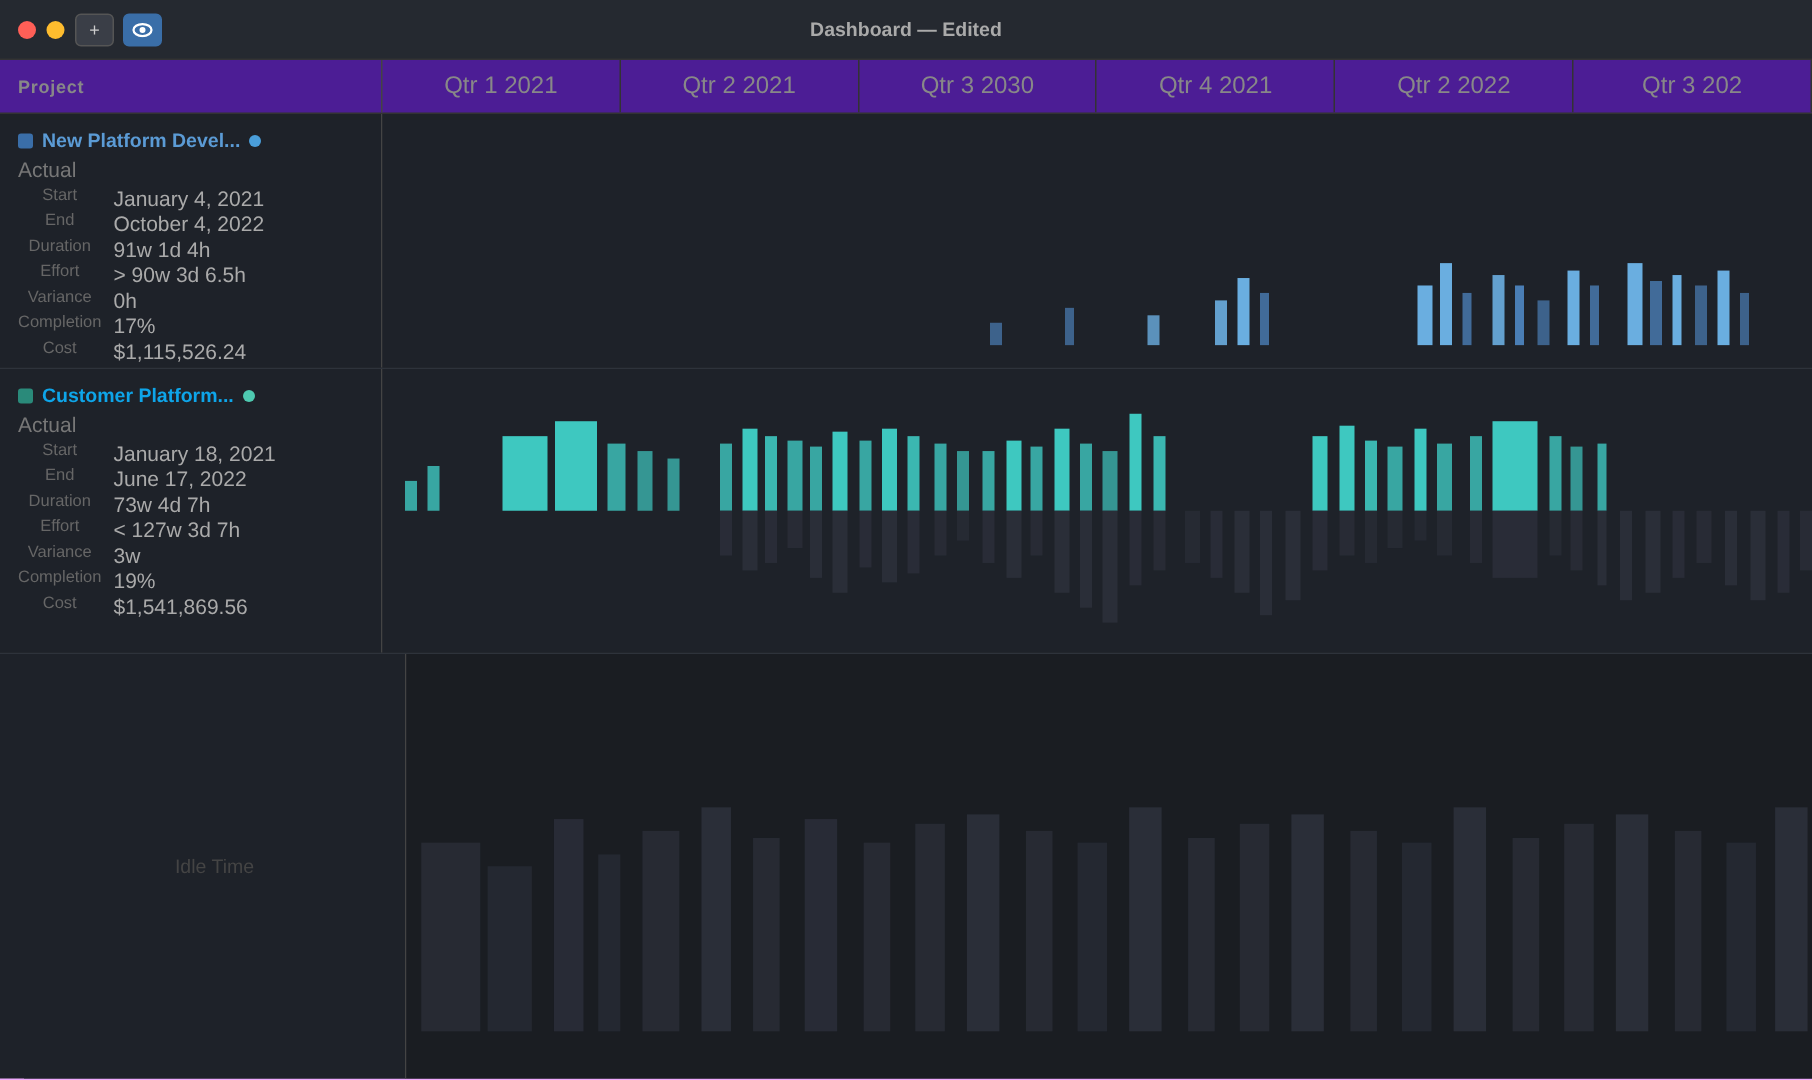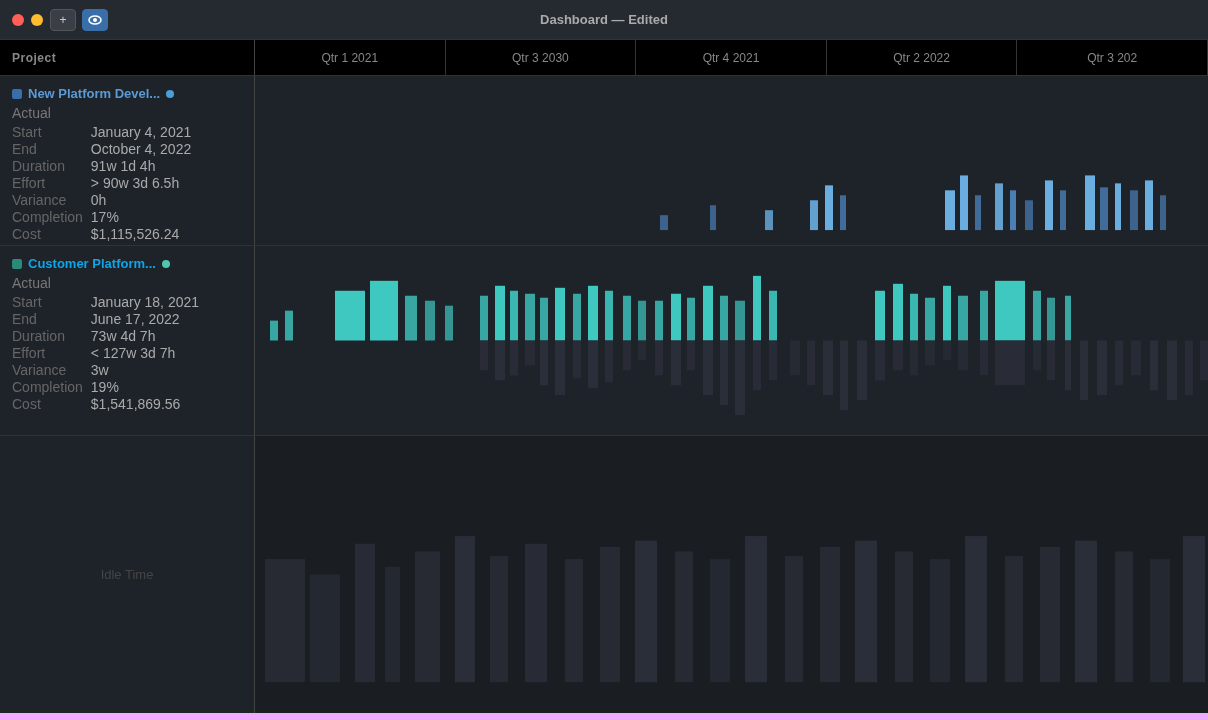--- a/index.html
+++ b/index.html
@@ -75,21 +75,21 @@
     .main {
       display: flex;
       flex-direction: column;
       height: calc(720px - 40px);
     }
 
     
     .header-row {
       display: flex;
       height: 36px;
-      background: #000000;
+      background: #4c1d95;
       border-bottom: 1px solid #333;
       flex-shrink: 0;
     }
     .header-project-col {
       width: 255px;
       min-width: 255px;
       display: flex;
       align-items: center;
       padding-left: 12px;
       font-size: 12px;
@@ -101,21 +101,21 @@
     .header-quarters {
       display: flex;
       flex: 1;
       overflow: hidden;
     }
     .quarter-header {
       flex: 1;
       display: flex;
       align-items: center;
       justify-content: center;
-      font-size: 12px;
+      font-size: 16px;
       color: #888;
       border-right: 1px solid #333;
     }
 
     
     .content-area {
       flex: 1;
       display: flex;
       flex-direction: column;
       overflow: hidden;
@@ -170,22 +170,23 @@
       color: #777;
       margin-bottom: 3px;
       font-weight: 500;
     }
     .info-grid {
       display: grid;
       grid-template-columns: auto 1fr;
       gap: 1px 8px;
     }
     .info-label {
-      font-size: 14px;
+      font-size: 11px;
       color: #666;
+      text-align: center;
     }
     .info-value {
       font-size: 14px;
       color: #aaa;
     }
 
     
     .chart-area {
       flex: 1;
       background: #1e2229;
@@ -196,21 +197,22 @@
     
     .chart-svg {
       width: 100%;
       height: 100%;
     }
 
     
     .bottom-row {
       display: flex;
       flex: 1;
-      border-bottom: 7px solid #f0abfc;
+      border-bottom: 1px solid #f0abfc;
+      padding-left: 16px;
     }
     .idle-panel {
       width: 255px;
       min-width: 255px;
       border-right: 1px solid #444;
       display: flex;
       align-items: center;
       justify-content: center;
       background: #1e2229;
     }
@@ -245,20 +247,21 @@
   </div>
   <span class="titlebar-title">Dashboard — Edited</span>
 </div>
 
 <div class="main">
 
   <div class="header-row">
     <div class="header-project-col">Project</div>
     <div class="header-quarters">
       <div class="quarter-header">Qtr 1 2021</div>
+      <div class="quarter-header">Qtr 2 2021</div>
       <div class="quarter-header">Qtr 3 2030</div>
       <div class="quarter-header">Qtr 4 2021</div>
       <div class="quarter-header">Qtr 2 2022</div>
       <div class="quarter-header">Qtr 3 202</div>
     </div>
   </div>
 
   <div class="content-area">
 
     <div class="project-row" style="height: 170px;">

